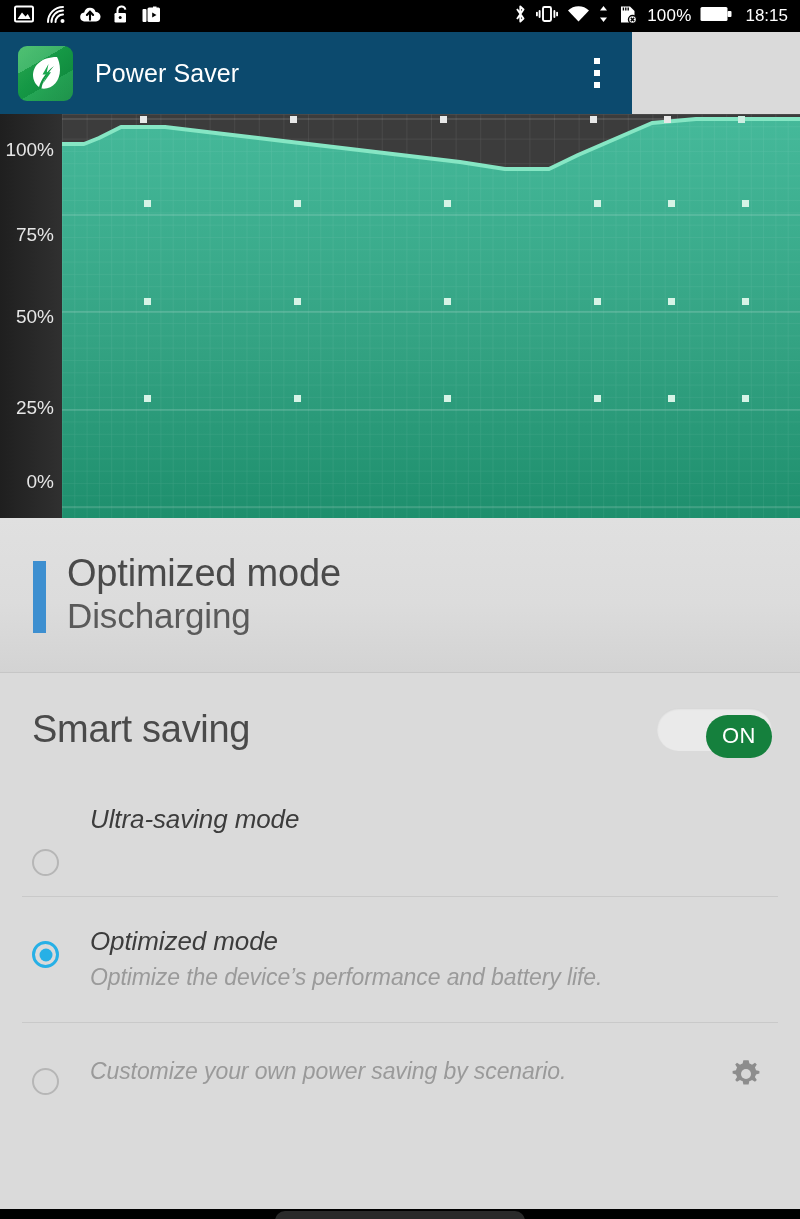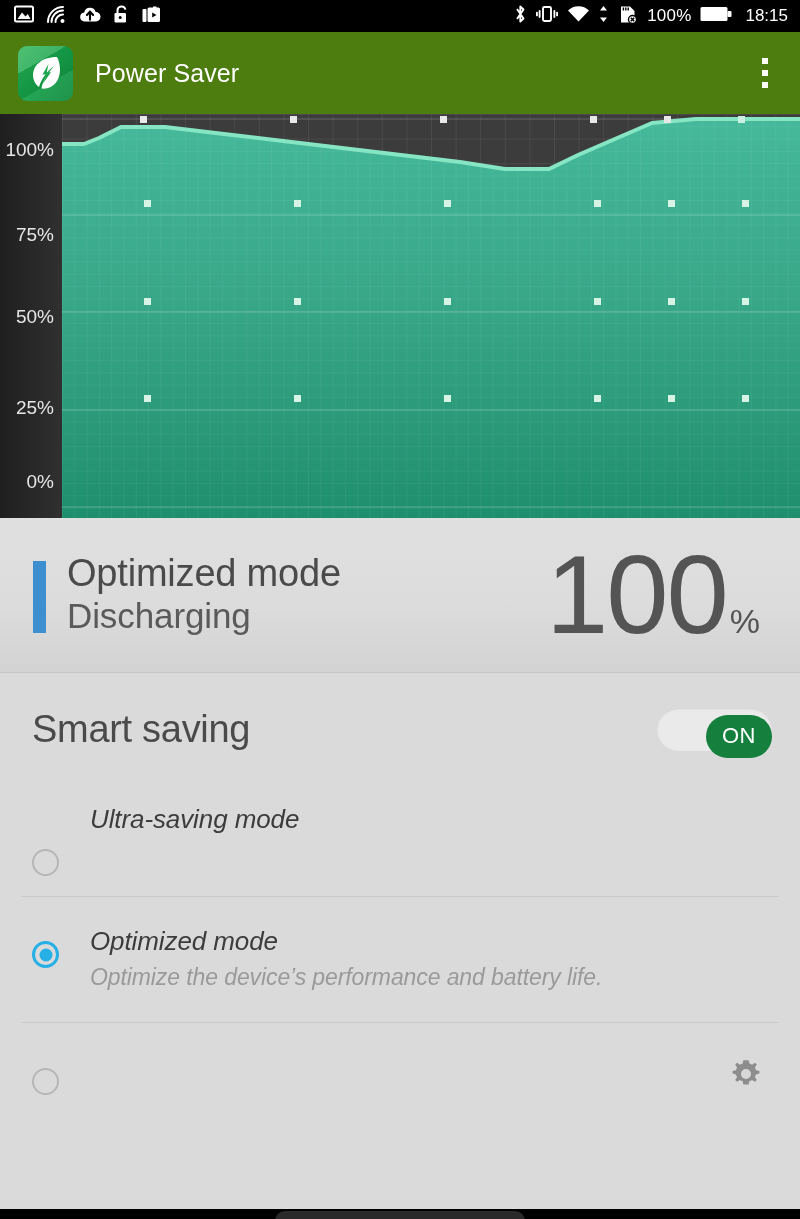--- a/index.html
+++ b/index.html
@@ -19,22 +19,22 @@
     padding:0 12px 0 14px; color:#fff;
   }
   .sb-left{ display:flex; align-items:center; gap:12px; }
   .sb-right{ margin-left:auto; display:flex; align-items:center; gap:9px; }
   .sb-icon{ display:block; }
   .sb-text{ font-size:17px; letter-spacing:.2px; color:#fff; font-weight:400; }
   .sb-time{ font-size:17px; color:#fff; margin-left:4px; }
 
   
   .appbar{
-    position:absolute; top:32px; left:0; width:800px; height:82px;
-    background:#4d7c0f; display:flex; align-items:center; padding:0 18px 0 18px;
+    position:absolute; top:32px; left:0; width:632px; height:82px;
+    background:#0c4a6e; display:flex; align-items:center; padding:0 18px 0 18px;
   }
   .app-icon{
     width:55px; height:55px; border-radius:9px;
     background:linear-gradient(135deg,#2eb558 0%,#16a34a 45%,#0d8a3e 100%);
     position:relative; flex:none; overflow:hidden;
   }
   .app-icon .facet1{ position:absolute; top:0; left:0; width:100%; height:100%;
     background:linear-gradient(150deg, rgba(255,255,255,.16) 0 32%, rgba(0,0,0,.07) 32% 64%, rgba(255,255,255,.07) 64% 100%); }
   .app-icon svg{ position:absolute; top:50%; left:50%; transform:translate(-50%,-50%); }
   .app-title{ color:#fff; font-size:25px; margin-left:22px; font-weight:400; letter-spacing:.1px; }
@@ -279,24 +279,20 @@
       <div class="ytick" style="top:368px">0%</div>
     </div>
   </div>
 
   <div class="statuscard">
     <div class="accent-bar"></div>
     <div class="mode-block">
       <div class="mode-name">Optimized mode</div>
       <div class="mode-state">Discharging</div>
     </div>
-    <div class="pct-block">
-      <span class="pct-num">100</span>
-      <span class="pct-sign">%</span>
-    </div>
   </div>
 
   <div class="smartrow">
     <div class="smart-label">Smart saving</div>
     <div class="toggle">
       <div class="thumb">ON</div>
     </div>
   </div>
 
   <div class="modelist">
@@ -316,20 +312,21 @@
         <div class="mi-title">Optimized mode</div>
         <div class="mi-desc">Optimize the device’s performance and battery life.</div>
       </div>
     </div>
 
     <div class="divider"></div>
 
     <div class="mode-item" style="padding-top:29px;padding-bottom:30px">
       <div class="radio off" style="margin-top:16px"></div>
       <div class="mode-text">
+        <div class="mi-desc">Customize your own power saving by scenario.</div>
       </div>
       <div class="gear">
         <svg width="36" height="36" viewBox="0 0 36 36">
           <path d="M18 4.2 l2.6 0 .8 3.4 a11 11 0 0 1 2.6 1.1 l3-1.9 1.8 1.8 -1.9 3 a11 11 0 0 1 1.1 2.6 l3.4 .8 0 2.6 -3.4 .8 a11 11 0 0 1 -1.1 2.6 l1.9 3 -1.8 1.8 -3 -1.9 a11 11 0 0 1 -2.6 1.1 l-.8 3.4 -2.6 0 -2.6 0 -.8 -3.4 a11 11 0 0 1 -2.6 -1.1 l-3 1.9 -1.8 -1.8 1.9 -3 a11 11 0 0 1 -1.1 -2.6 l-3.4 -.8 0 -2.6 3.4 -.8 a11 11 0 0 1 1.1 -2.6 l-1.9 -3 1.8 -1.8 3 1.9 a11 11 0 0 1 2.6 -1.1 l.8 -3.4 z" fill="#8d8d8d"></path>
           <circle cx="18" cy="18" r="5" fill="#d8d8d8"></circle>
         </svg>
       </div>
     </div>
   </div>
 

